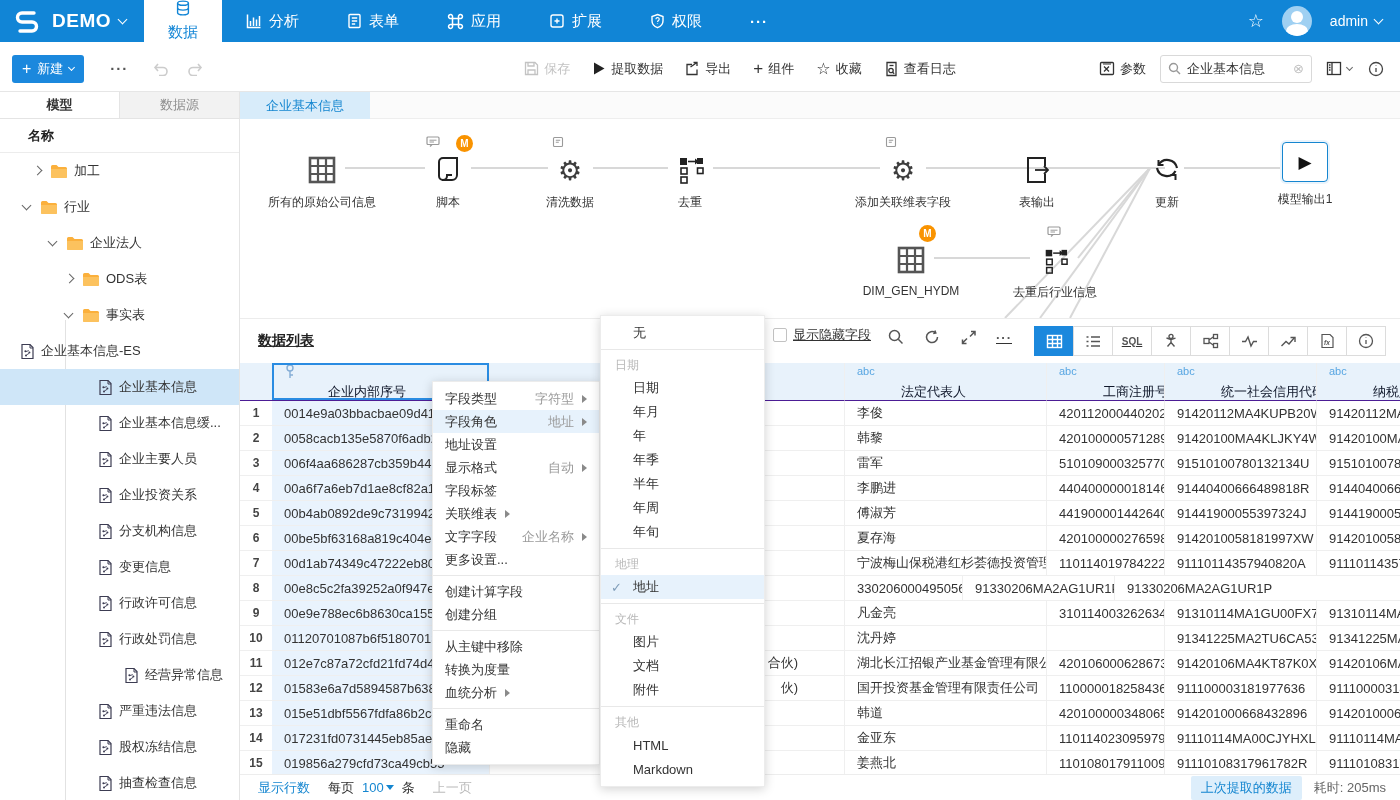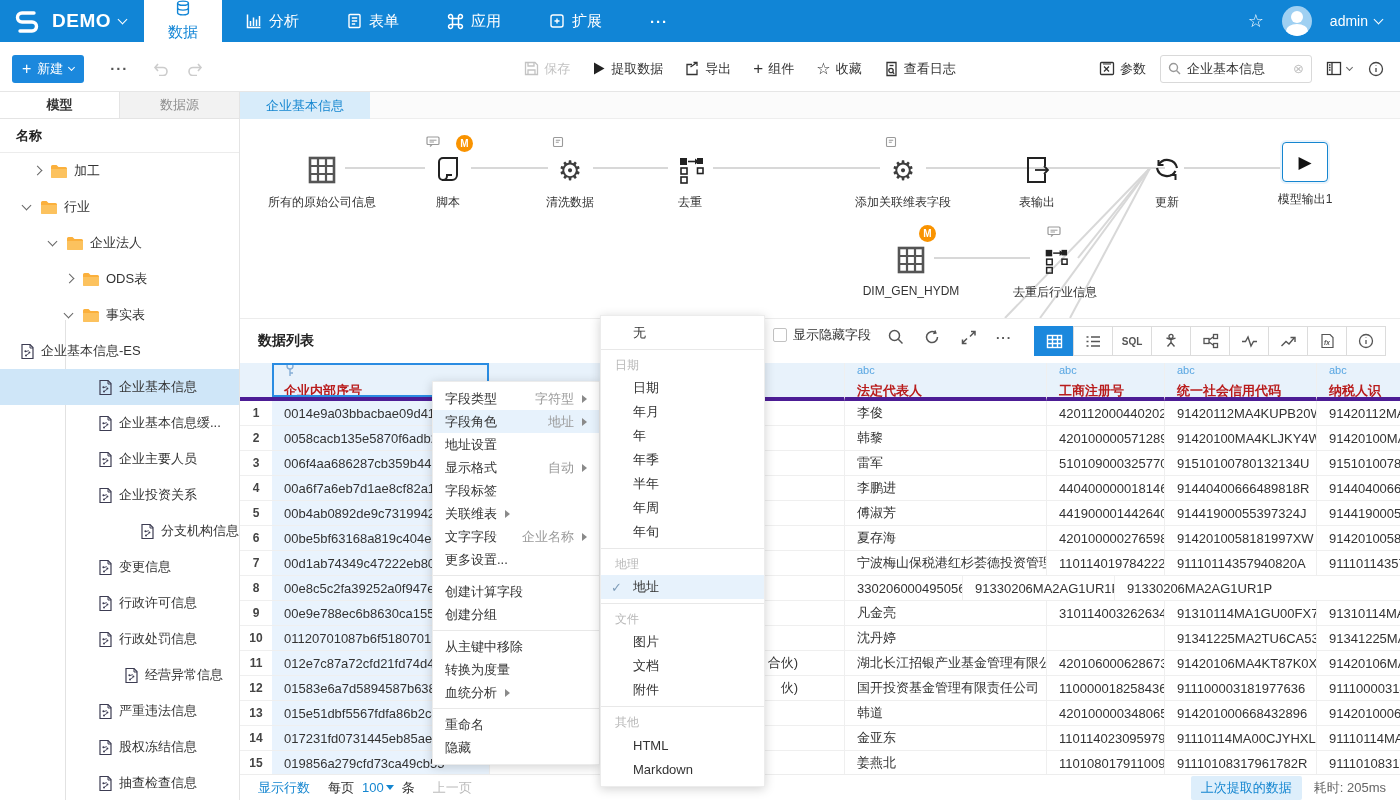--- a/index.html
+++ b/index.html
@@ -33,21 +33,21 @@
   .dots{color:#555;font-weight:700;font-size:15px;letter-spacing:1px;margin-left:26px;cursor:pointer;}
   .searchbox{display:flex;align-items:center;gap:6px;width:152px;height:28px;border:1px solid #d9d9d9;border-radius:3px;padding:0 7px;color:#333;}
   .searchbox .clr{color:#c0c0c0;margin-left:auto;font-size:13px;cursor:pointer;}
 
   
   .sidebar{position:absolute;left:0;top:92px;width:240px;height:708px;background:#fff;border-right:1px solid #e4e4e4;}
   .side-tabs{display:flex;height:27px;border-bottom:1px solid #e4e4e4;}
   .side-tab{flex:1;display:flex;align-items:center;justify-content:center;font-size:13px;cursor:pointer;}
   .side-tab.on{background:#fff;color:#333;font-weight:700;}
   .side-tab.off{background:#f2f2f2;color:#8c8c8c;border-left:1px solid #e4e4e4;}
-  .side-name{height:34px;display:flex;align-items:center;padding-left:16px;font-weight:700;color:#222;border-bottom:1px solid #ececec;}
+  .side-name{height:34px;display:flex;align-items:center;padding-left:28px;font-weight:700;color:#222;border-bottom:1px solid #ececec;}
   .tree{list-style:none;position:relative;}
   .tree-guide{position:absolute;left:65px;top:228px;bottom:-520px;width:1px;background:#e2e2e2;}
   .tree-row{height:36px;display:flex;align-items:center;gap:6px;cursor:pointer;position:relative;}
   .tree-row.selected{background:#cfe6f8;}
   .tchev{width:14px;height:14px;position:relative;flex:none;}
   .tchev::before{content:"";position:absolute;left:4px;top:3px;width:6px;height:6px;border-right:1.4px solid #666;border-bottom:1.4px solid #666;transform:rotate(-45deg);}
   .tchev.down::before{transform:rotate(45deg);left:3px;top:2px;}
   .tchev.leafpad{visibility:hidden;}
   .ficon,.licon{flex:none;display:flex;}
   .tlabel{white-space:nowrap;overflow:hidden;}
@@ -63,50 +63,50 @@
   .nicon{height:36px;display:flex;align-items:flex-end;justify-content:center;position:relative;}
   .nlabel{margin-top:9px;font-size:12px;color:#333;white-space:nowrap;}
   .gear-glyph{font-size:27px;line-height:28px;color:#3d3d3d;}
   .mbadge{position:absolute;top:-14px;left:calc(50% + 8px);width:17px;height:17px;border-radius:50%;background:#f99300;color:#fff;font-size:10px;font-weight:700;display:flex;align-items:center;justify-content:center;}
   .combub{position:absolute;top:-13px;left:calc(50% - 22px);}
   .minidoc{position:absolute;top:-13px;left:calc(50% - 18px);}
   .playbox{width:46px;height:40px;border:1px solid #1586d0;border-radius:4px;background:#fff;display:flex;align-items:center;justify-content:center;font-size:17px;color:#111;box-shadow:0 0 0 2px #eaf4fc;}
 
   
   .datapanel{position:absolute;left:240px;top:318px;width:1160px;height:482px;background:#fff;border-top:1px solid #ececec;}
-  .dp-head{height:44px;display:flex;align-items:center;padding:0 14px 0 18px;}
+  .dp-head{height:44px;display:flex;align-items:center;padding:0 14px 0 18px;text-decoration:underline;}
   .dp-title{font-size:14px;font-weight:700;color:#222;}
   .dp-tools{margin-left:auto;display:flex;align-items:flex-start;gap:14px;}
   .frag{color:#333;}
   .cklabel{display:flex;align-items:center;gap:6px;color:#333;cursor:pointer;}
   .ckbox{width:14px;height:14px;border:1px solid #c2c2c2;border-radius:2px;background:#fff;}
   .dpi{display:flex;align-items:center;justify-content:center;width:22px;height:22px;color:#555;cursor:pointer;}
   .btngroup{display:flex;margin-left:6px;}
   .gbtn{width:40px;height:30px;border:1px solid #dcdcdc;background:#fff;display:flex;align-items:center;justify-content:center;color:#555;cursor:pointer;margin-left:-1px;font-size:10px;font-weight:700;}
   .gbtn.on{background:#1b88dd;border-color:#1b88dd;color:#fff;}
 
   
   .tbl{position:absolute;left:0;top:44px;right:0;bottom:0;overflow:hidden;}
   .trow{display:flex;width:100%;}
   .thead{height:38px;background:#e8f2fb;}
-  .thead .cell{border-bottom:4px solid #4c1d95;gap:7px;}
+  .thead .cell{border-bottom:1px solid #4c1d95;gap:7px;}
   .tbody .trow{height:25px;}
   .cell{flex:none;padding:0 12px;display:flex;align-items:center;white-space:nowrap;overflow:hidden;border-right:1px solid #efefef;border-bottom:1px solid #efefef;}
   .c0{width:32px;justify-content:center;padding:0 4px;font-weight:700;color:#444;font-size:12px;border-right:none;}
   .c1{width:218px;}
   .c2{width:355px;justify-content:flex-end;padding-right:46px;color:#333;}
   .c3{width:202px;}
   .c4{width:118px;}
   .c5{width:152px;}
   .c6{flex:1;border-right:none;}
   .tbody .c1{background:#e9f3fd;}
   .thead .cell{flex-direction:column;align-items:flex-start;justify-content:center;padding-top:2px;}
   .thead .c0{flex-direction:row;}
   .abc{font-size:11px;color:#58a6e2;line-height:12px;}
-  .hname{font-size:13px;font-weight:700;color:#b91c1c;line-height:16px;}
+  .hname{font-size:13px;font-weight:400;color:#0f172a;line-height:16px;margin-left:44px;}
   .selcol{position:relative;}
   .selcol::after{content:"";position:absolute;inset:0;border:2px solid #2a8ce2;pointer-events:none;}
   .keyrow{display:flex;align-items:center;height:12px;}
 
   
   .pagebar{position:absolute;left:0;right:0;bottom:0;height:26px;background:#fff;border-top:1px solid #ededed;display:flex;align-items:center;padding:0 14px 0 18px;gap:8px;z-index:5;}
   .plink{color:#1586d0;cursor:pointer;}
   .pgray{color:#333;}
   .pdis{color:#bcbcbc;}
   .psel{color:#1586d0;cursor:pointer;display:flex;align-items:center;gap:2px;}
@@ -177,20 +177,27 @@
           <path d="M5.5 5.5H4a2 2 0 1 1 1.5-1.5zM11.5 5.5H13a2 2 0 1 0-1.5-1.5zM5.5 11.5H4a2 2 0 1 0 1.5 1.5zM11.5 11.5H13a2 2 0 1 1-1.5 1.5z"></path>
         </svg>
       <span>应用</span>
     </div>
     <div class="ntab">
       <svg width="16" height="16" viewBox="0 0 16 16" fill="none" stroke="currentColor" stroke-width="1.4">
           <rect x="2" y="2" width="12" height="12" rx="2"></rect>
           <path d="M8 5.5v5M5.5 8h5"></path>
         </svg>
       <span>扩展</span>
+    </div>
+    <div class="ntab">
+      <svg width="15" height="16" viewBox="0 0 15 16" fill="none" stroke="currentColor" stroke-width="1.4">
+          <path d="M7.5 1.5 13 3.5v4.3c0 3.4-2.3 5.8-5.5 6.9C4.3 13.6 2 11.2 2 7.8V3.5z"></path>
+          <path d="M6 6.2a1.6 1.6 0 1 1 2.5 1.3c-.6.4-.9.7-.9 1.4M7.5 10.6v.3" stroke-width="1.2"></path>
+        </svg>
+      <span>权限</span>
     </div>
     <div class="ntab" style="font-weight:700;letter-spacing:1px;">
       <span>···</span>
     </div>
     <div class="nav-right">
       <span class="star-btn">☆</span>
       <span class="avatar"></span>
       <span class="uname">
           <span>admin</span>
           <span class="chev"></span>
@@ -430,21 +437,21 @@
               <path d="M10 1.5V5h3" stroke-width="1"></path>
               <circle cx="5.4" cy="8.2" r="1" fill="#3c3c52" stroke="none"></circle>
               <circle cx="9.4" cy="9.6" r="1" fill="#3c3c52" stroke="none"></circle>
               <circle cx="6" cy="12.4" r="1" fill="#3c3c52" stroke="none"></circle>
               <path d="M5.8 8.6l3-1M9 10.4l-2.6 1.6" stroke-width=".9"></path>
             </svg>
           </span>
           <span class="tlabel">企业投资关系</span>
         </li>
 
-        <li class="tree-row" style="padding-left: 78px; justify-content: flex-end;">
+        <li class="tree-row" style="padding-left: 78px;">
           <span class="tchev leafpad"></span>
 
           <span class="licon">
             <svg width="15" height="17" viewBox="0 0 15 17" fill="none" stroke="#3c3c52" stroke-width="1.2">
               <path d="M2 1.5h8l3 3v11H2z"></path>
               <path d="M10 1.5V5h3" stroke-width="1"></path>
               <circle cx="5.4" cy="8.2" r="1" fill="#3c3c52" stroke="none"></circle>
               <circle cx="9.4" cy="9.6" r="1" fill="#3c3c52" stroke="none"></circle>
               <circle cx="6" cy="12.4" r="1" fill="#3c3c52" stroke="none"></circle>
               <path d="M5.8 8.6l3-1M9 10.4l-2.6 1.6" stroke-width=".9"></path>

